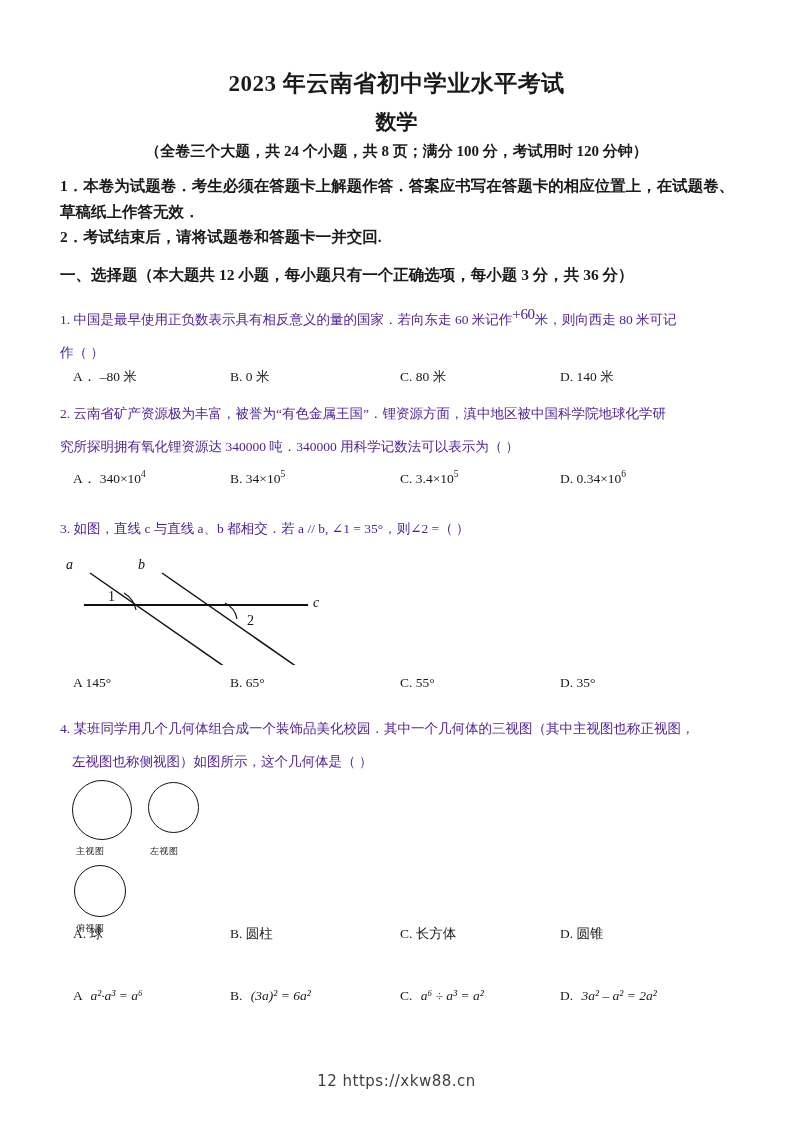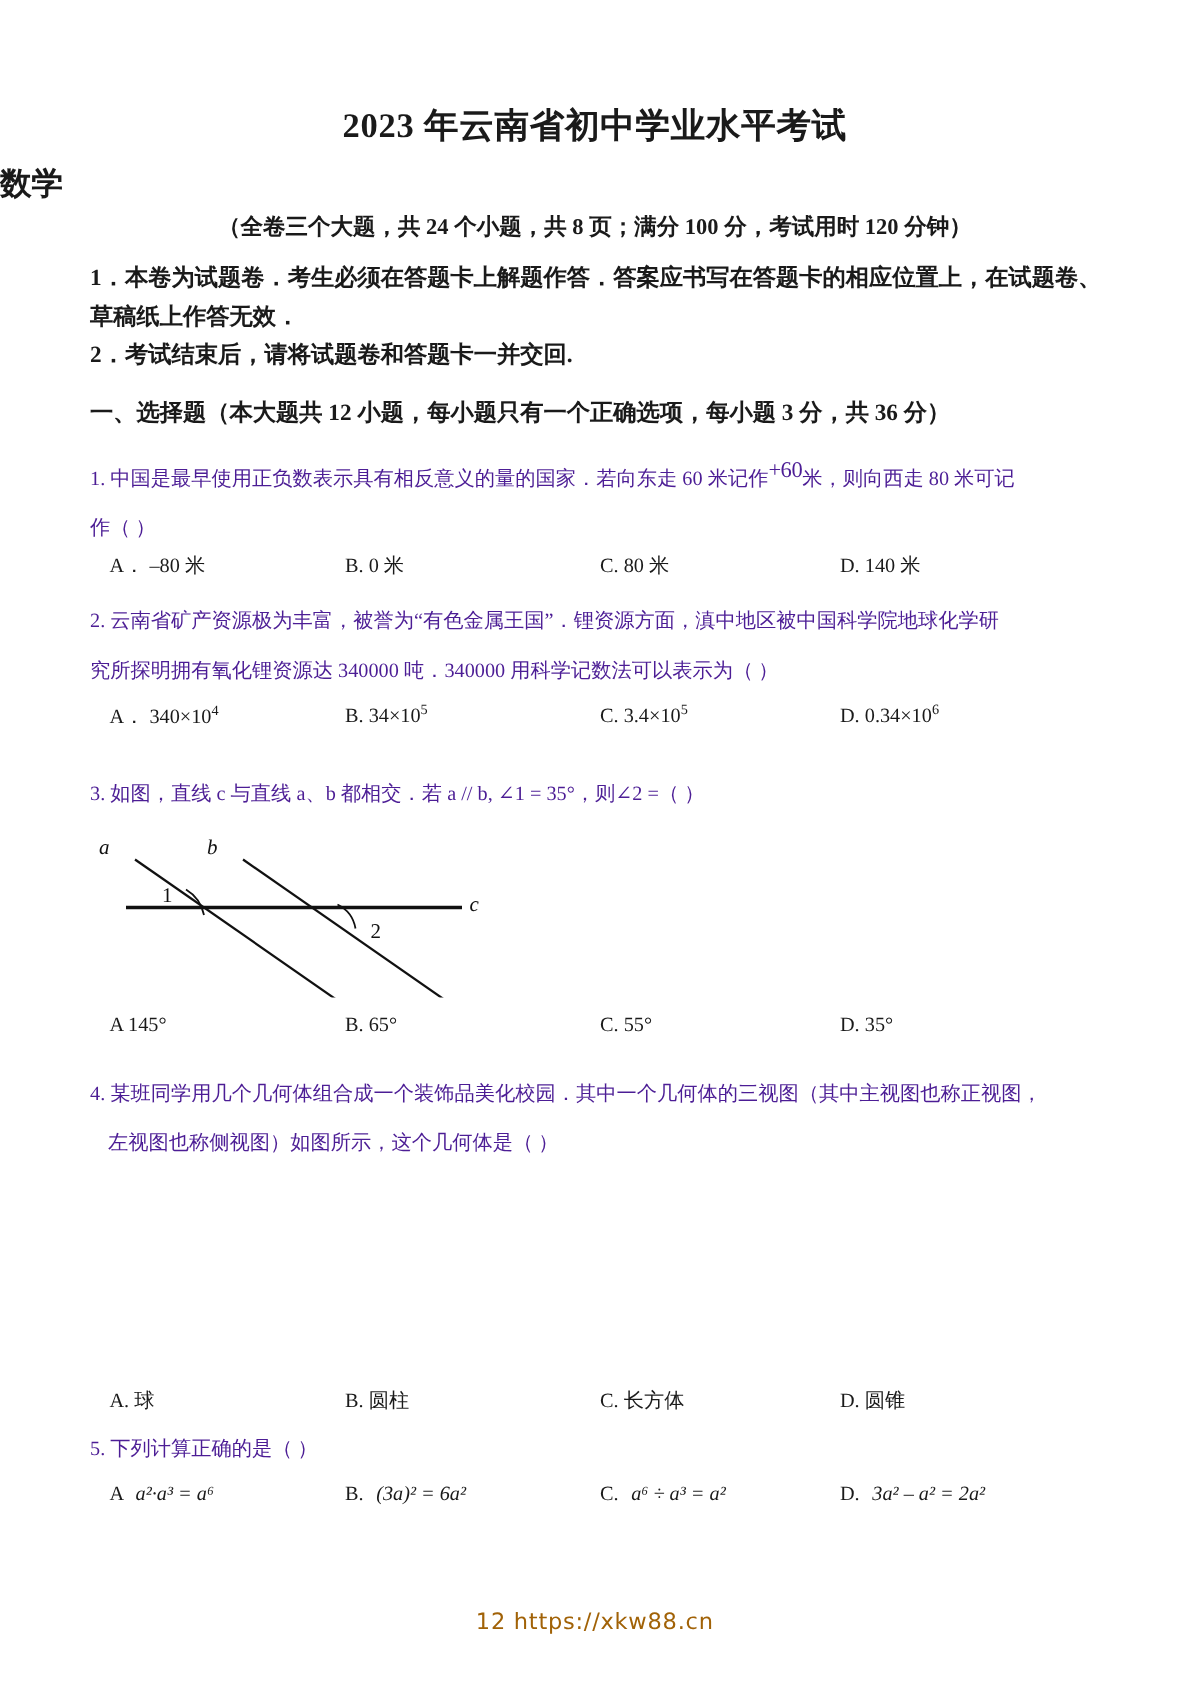--- a/index.html
+++ b/index.html
@@ -30,21 +30,21 @@
     text-align: center;
     font-size: 23px;
     font-weight: bold;
     letter-spacing: 0.5px;
     font-family: "Liberation Serif", "DejaVu Serif", serif;
   }
   .doc-subject {
     position: absolute;
     left: 0; top: 108px;
     width: 793px;
-    text-align: left;
+    text-align: center;
     font-size: 21px;
     font-weight: bold;
   }
   .doc-meta {
     position: absolute;
     left: 0; top: 142px;
     width: 793px;
     text-align: center;
     font-size: 15px;
     font-weight: bold;
@@ -149,21 +149,21 @@
   }
 
   
   .footer {
     position: absolute;
     left: 0;
     top: 1072px;
     width: 793px;
     text-align: center;
     font-size: 15px;
-    color: #a16207;
+    color: #404040;
     font-family: "DejaVu Sans", sans-serif;
     letter-spacing: 0.5px;
   }
 </style>
 </head>
 <body>
 
 <div class="page">
 
   <div class="doc-title">2023 年云南省初中学业水平考试</div>
@@ -277,46 +277,50 @@
   </div>
 
   <div class="q q-stem" style="top:718px;">
     <p>
       <span>4.</span>
       <span>某班同学用几个几何体组合成一个装饰品美化校园．其中一个几何体的三视图（其中主视图也称正视图，</span>
     </p>
     <p style="padding-left:12px;">左视图也称侧视图）如图所示，这个几何体是（      ）</p>
   </div>
 
+  <div class="fig-q4">
+    <div class="view-circle" style="left:12px; top:10px; width:58px; height:58px;"></div>
+    <div class="view-label" style="left:16px; top:75px;">主视图</div>
+
+    <div class="view-circle" style="left:88px; top:12px; width:49px; height:49px;"></div>
+    <div class="view-label" style="left:90px; top:75px;">左视图</div>
+
+    <div class="view-circle" style="left:14px; top:95px; width:50px; height:50px;"></div>
+    <div class="view-label" style="left:16px; top:152px;">俯视图</div>
+  </div>
 
   <div class="opts" style="top:925px;">
     <div class="opt a">
       <span>A.</span>
       <span>球</span>
     </div>
     <div class="opt b">
       <span>B.</span>
       <span>圆柱</span>
     </div>
     <div class="opt c">
       <span>C.</span>
       <span>长方体</span>
     </div>
     <div class="opt d">
       <span>D.</span>
       <span>圆锥</span>
     </div>
   </div>
 
-  <div class="q q-stem" style="top:955px;">
-    <p>
-      <span>5.</span>
-      <span>下列计算正确的是（     ）</span>
-    </p>
-  </div>
 
   <div class="opts" style="top:988px;">
     <div class="opt a">
       <span>A</span>
       <span class="mathv" style="margin-left:5px;">a²·a³ = a⁶</span>
     </div>
     <div class="opt b">
       <span>B.</span>
       <span class="mathv" style="margin-left:5px;">(3a)² = 6a²</span>
     </div>

